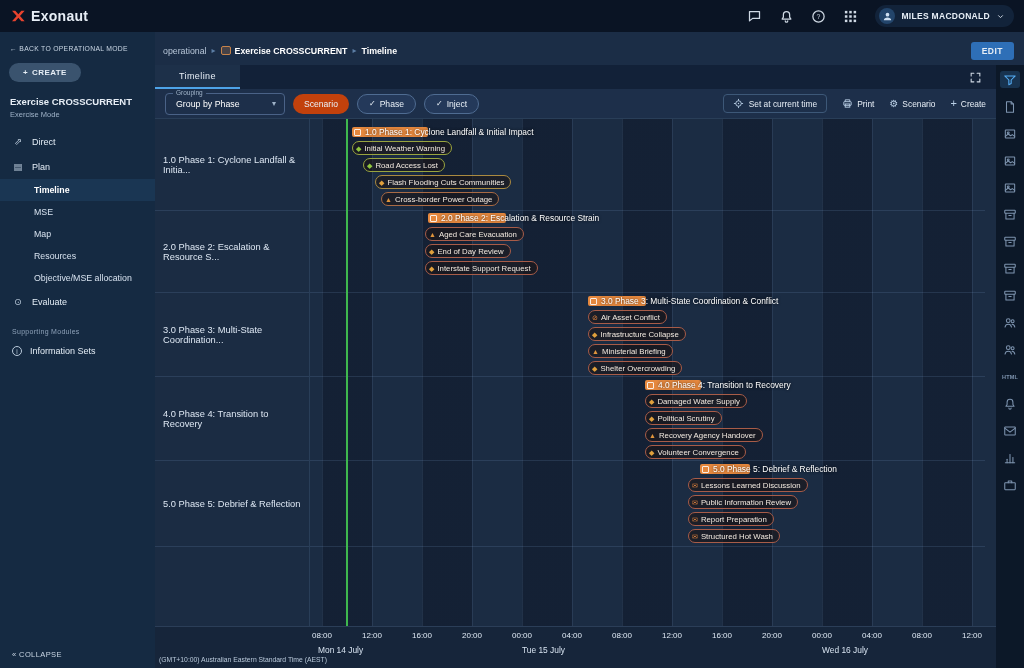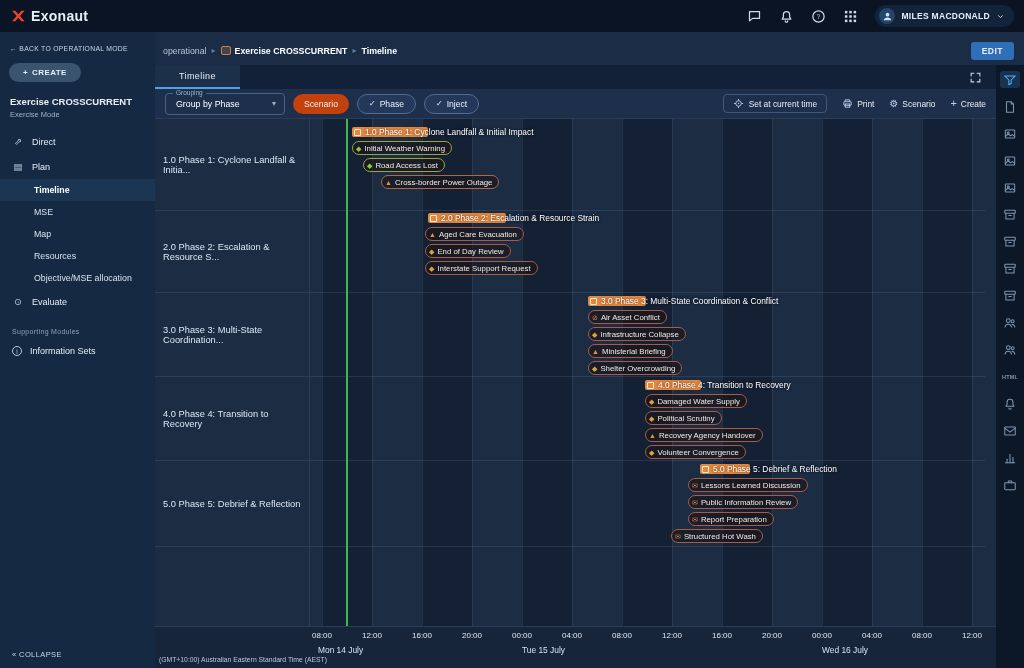--- a/index.html
+++ b/index.html
@@ -285,20 +285,26 @@
                       <span>Initial Weather Warning</span>
                     </div>
                   </div>
                   <div class="chip-line">
                     <div class="inject-chip" style="left: 53px; border-color: rgb(153, 164, 63);">
                       <span class="chip-ic" style="color: rgb(143, 198, 64);">◆</span>
                       <span>Road Access Lost</span>
                     </div>
                   </div>
                   <div class="chip-line">
+                    <div class="inject-chip" style="left: 65px; border-color: rgb(171, 138, 64);">
+                      <span class="chip-ic" style="color: rgb(224, 160, 60);">◆</span>
+                      <span>Flash Flooding Cuts Communities</span>
+                    </div>
+                  </div>
+                  <div class="chip-line">
                     <div class="inject-chip" style="left: 71px; border-color: rgb(169, 106, 68);">
                       <span class="chip-ic" style="color: rgb(224, 149, 60);">▲</span>
                       <span>Cross-border Power Outage</span>
                     </div>
                   </div>
                 </div>
                 <div class="chart-row" style="height: 82px; padding-top: 1px;">
                   <div class="bar-line">
                     <div class="phase-bar" style="left: 118px; width: 78px;">
                       <span class="phase-bar-ic"></span>
@@ -407,21 +413,21 @@
                       <span>Public Information Review</span>
                     </div>
                   </div>
                   <div class="chip-line">
                     <div class="inject-chip" style="left: 378px; border-color: rgb(168, 92, 72);">
                       <span class="chip-ic" style="color: rgb(224, 130, 60);">✉</span>
                       <span>Report Preparation</span>
                     </div>
                   </div>
                   <div class="chip-line">
-                    <div class="inject-chip" style="left: 361px; border-color: rgb(168, 92, 72);">
+                    <div class="inject-chip" style="left: 378px; border-color: rgb(168, 92, 72);">
                       <span class="chip-ic" style="color: rgb(224, 130, 60);">✉</span>
                       <span>Structured Hot Wash</span>
                     </div>
                   </div>
                 </div>
                 <div class="rows-filler"></div>
               </div>
             <div class="nowline" id="nowline" style="left: 36px;"></div>
           </div>
         </div>

